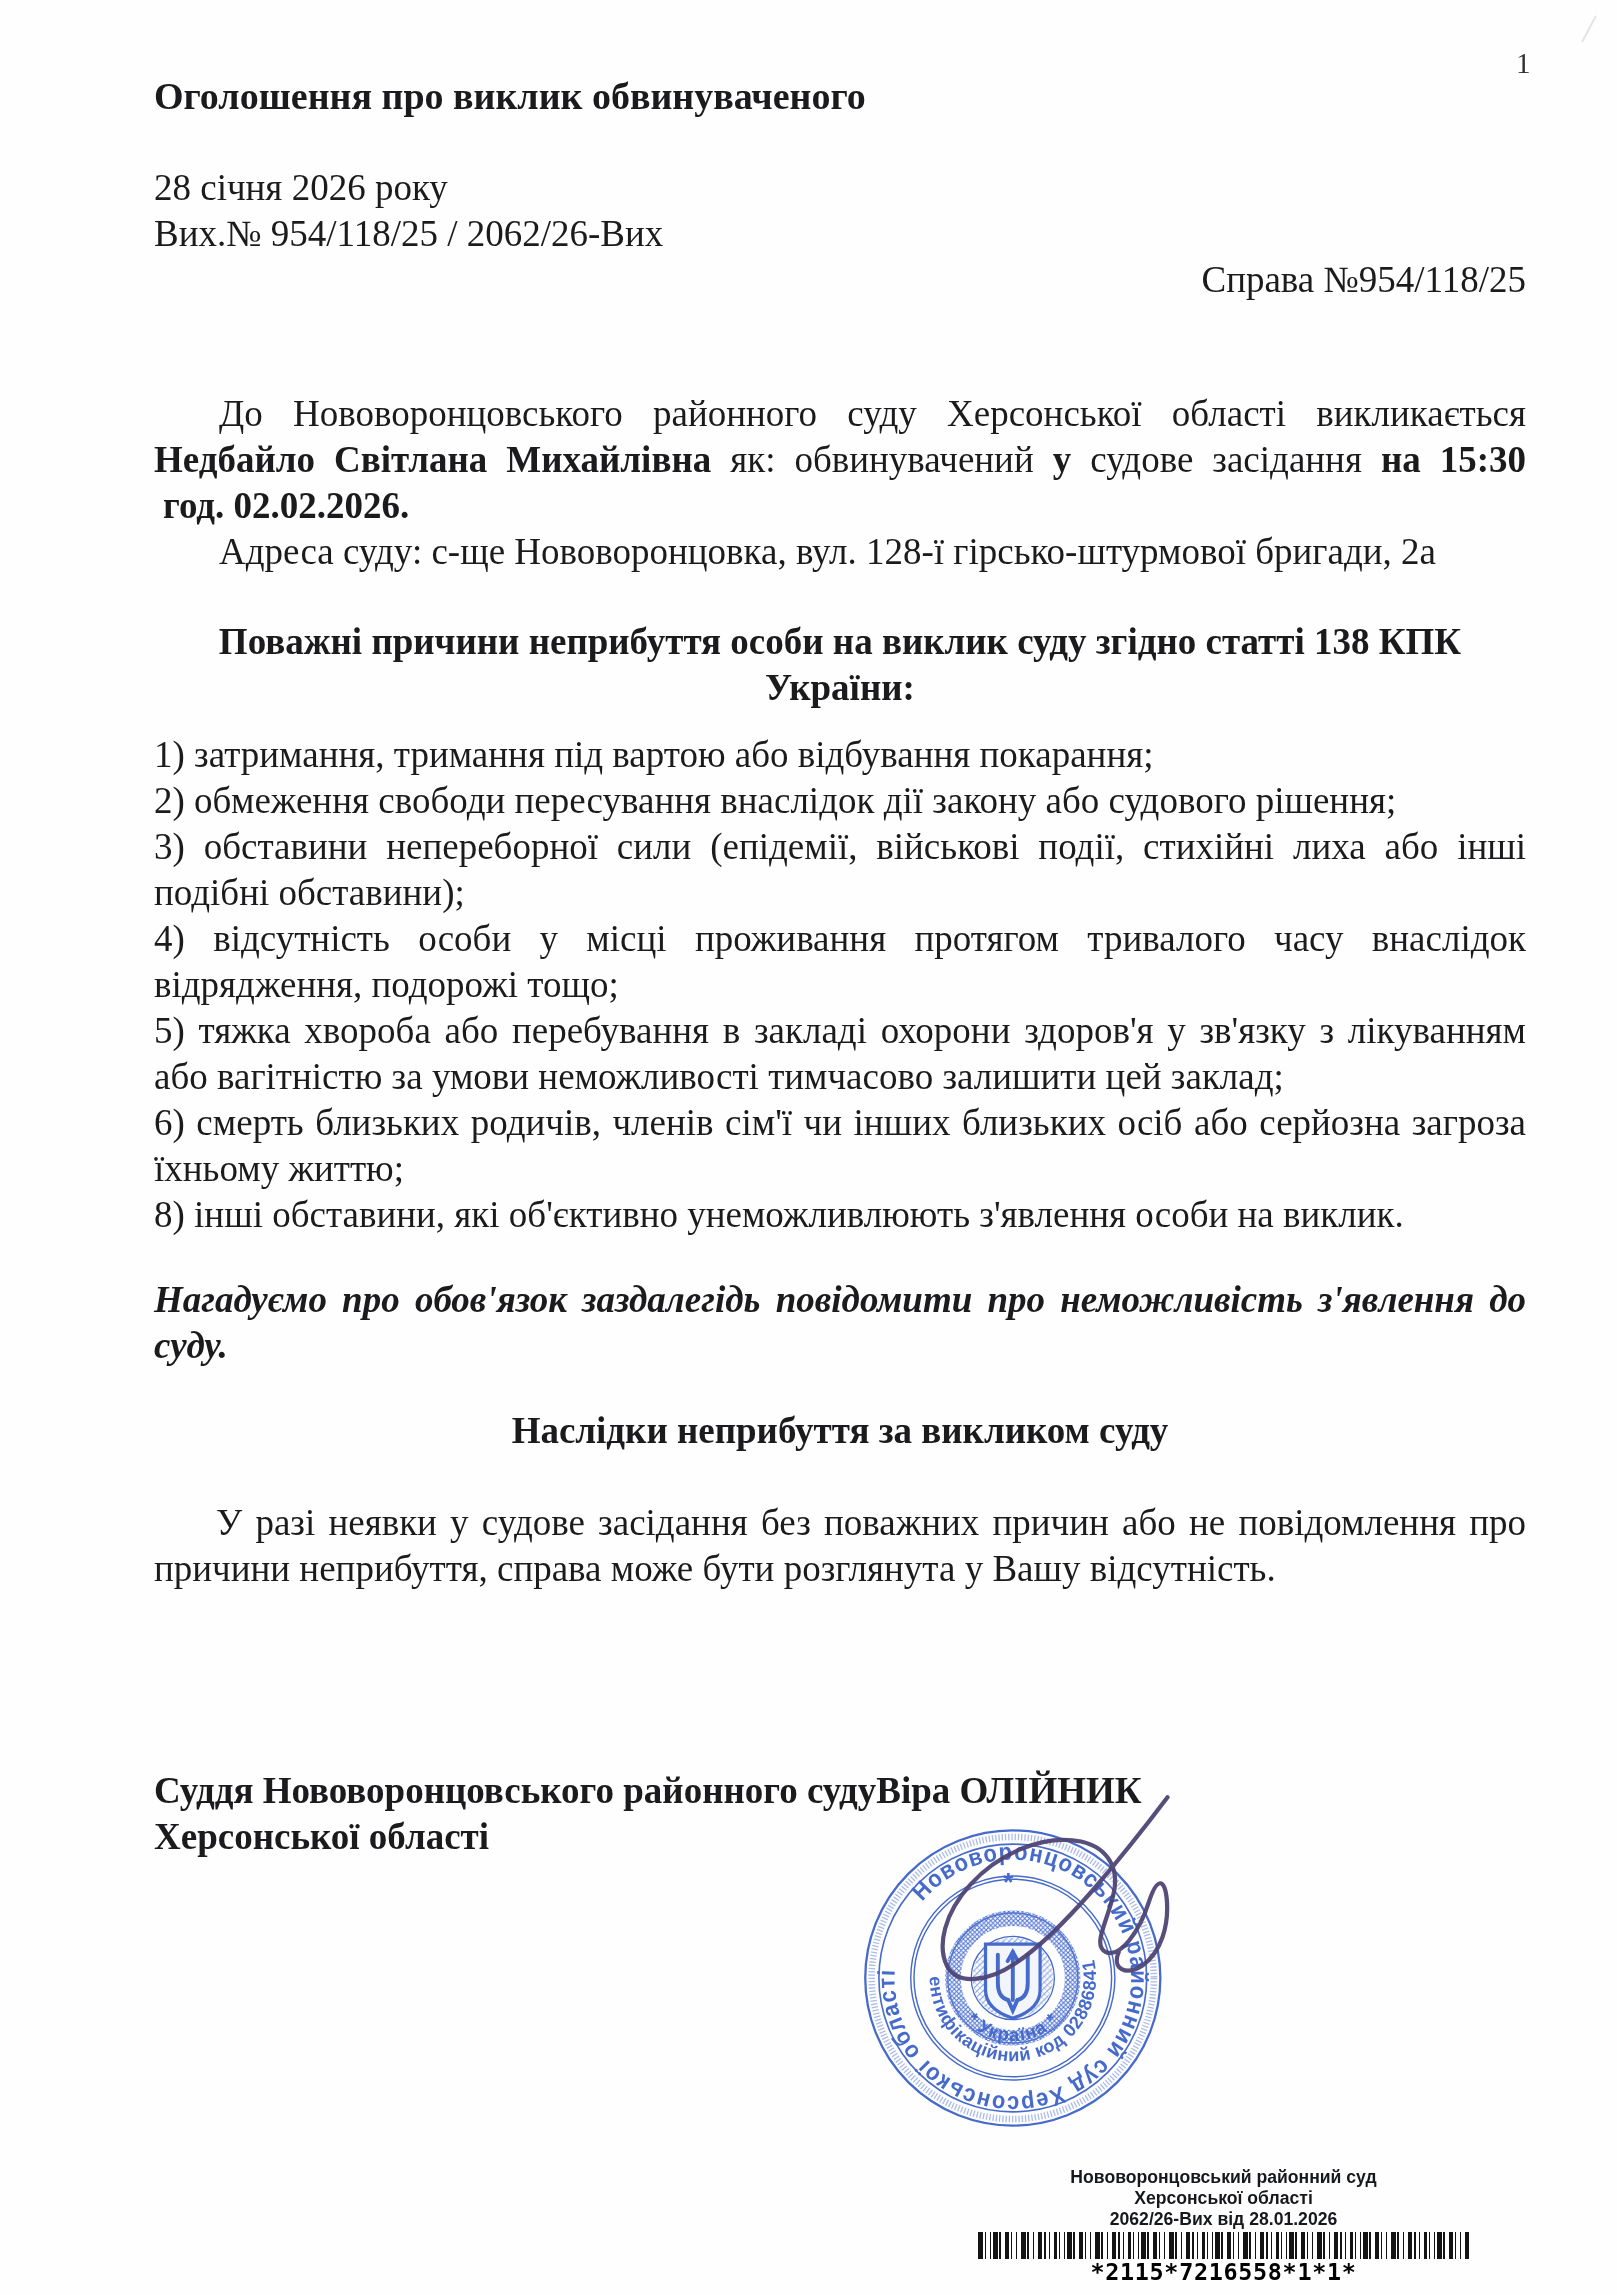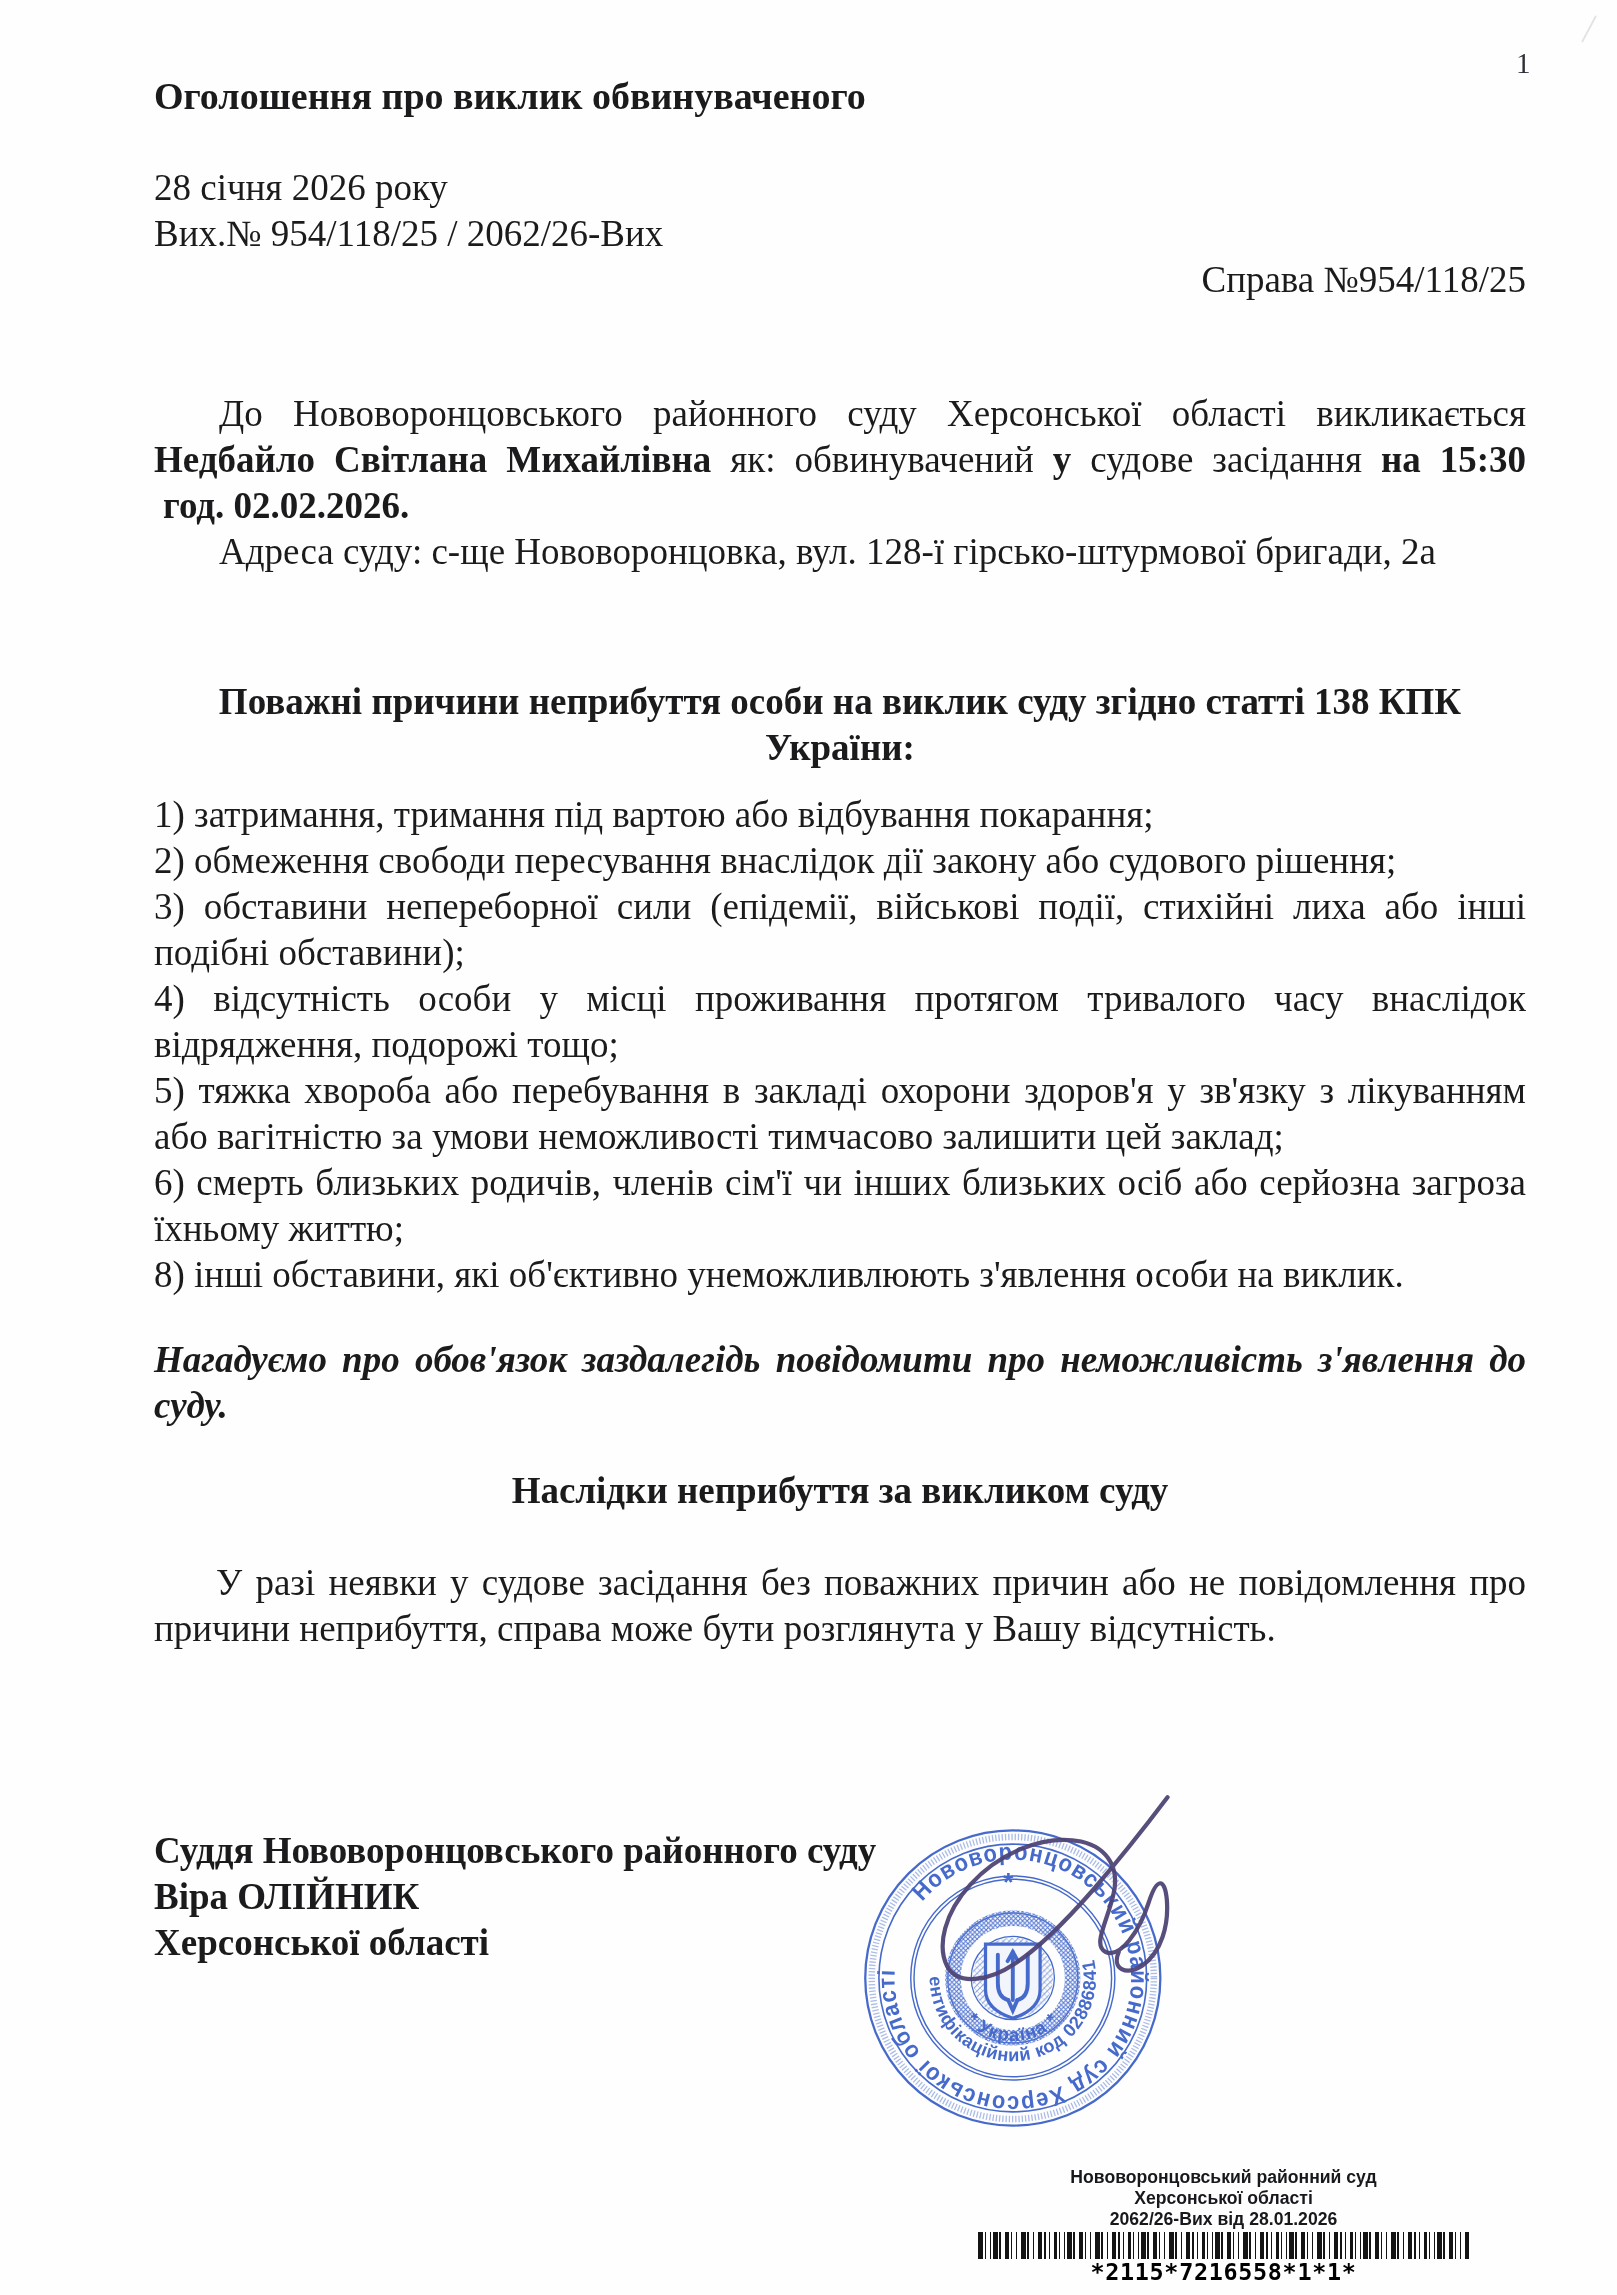--- a/index.html
+++ b/index.html
@@ -15,28 +15,28 @@
   .content{position:absolute;left:154px;top:0;width:1372px;}
   p{margin:0;}
   .title{margin-top:73px;text-align:left;font-weight:bold;font-size:38px;}
   .meta-date{margin-top:46px;}
   .meta-case{text-align:right;}
   .para1{margin-top:88px;}
   .jline{text-align:justify;text-align-last:justify;}
   .line3{padding-left:9px;}
   .b{font-weight:bold;}
   .address-line{text-indent:65px;}
-  .reasons-heading{margin-top:104px;text-align:center;font-weight:bold;}
+  .reasons-heading{margin-top:44px;text-align:center;font-weight:bold;}
   .reasons-list{margin-top:21px;}
   .reasons-list p{text-align:justify;}
   .reminder{margin-top:39px;font-weight:bold;font-style:italic;text-align:justify;}
   .consequences-heading{margin-top:39px;text-align:center;font-weight:bold;}
   .consequences-body{margin-top:46px;text-align:justify;text-indent:62px;}
   .sig-block{margin-top:176px;font-weight:bold;}
-  .sig-row{display:flex;justify-content:center;align-items:baseline;flex-direction:column;}
+  .sig-row{display:flex;justify-content:flex-start;align-items:baseline;}
   .page-number{position:absolute;top:40px;left:1516px;font-size:29px;color:#2e3138;}
   .scratch{position:absolute;left:1588px;top:14.3px;width:2px;height:30px;background:#c9cdd2;transform:rotate(28deg);opacity:.55;border-radius:1.3px;}
   .stamp-wrap{position:absolute;left:813px;top:1757px;width:436px;height:416px;}
   .stamp-wrap svg{mix-blend-mode:multiply;opacity:.94;}
   .footer{
     position:absolute;left:973px;top:2167px;width:501px;
     text-align:center;font-family:"Liberation Sans",sans-serif;
     font-size:17.6px;line-height:21px;color:#17181c;font-weight:bold;
   }
   .barcode{

